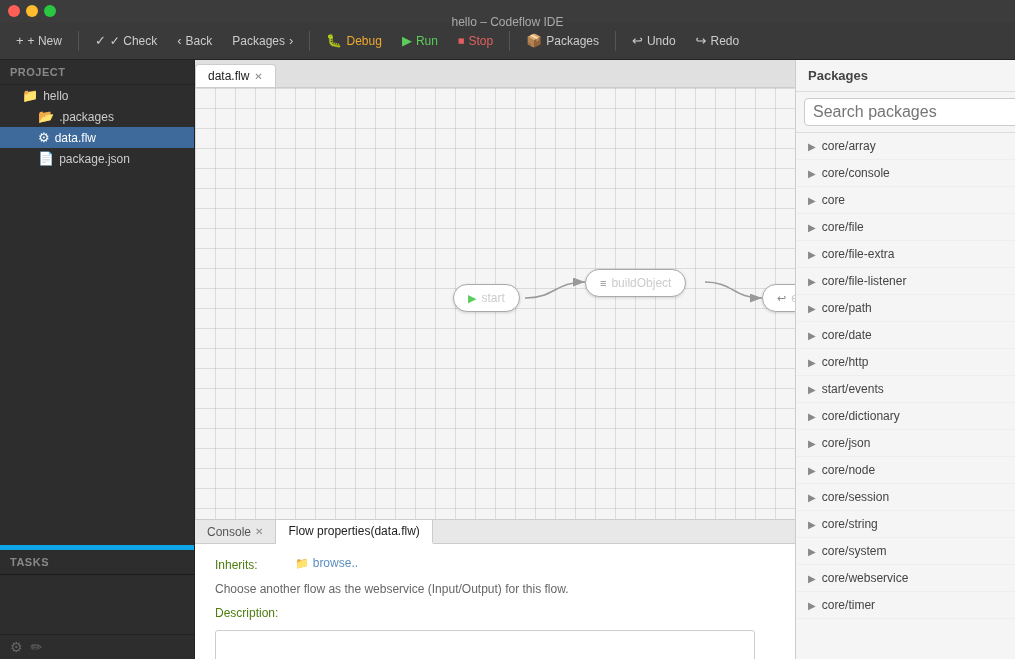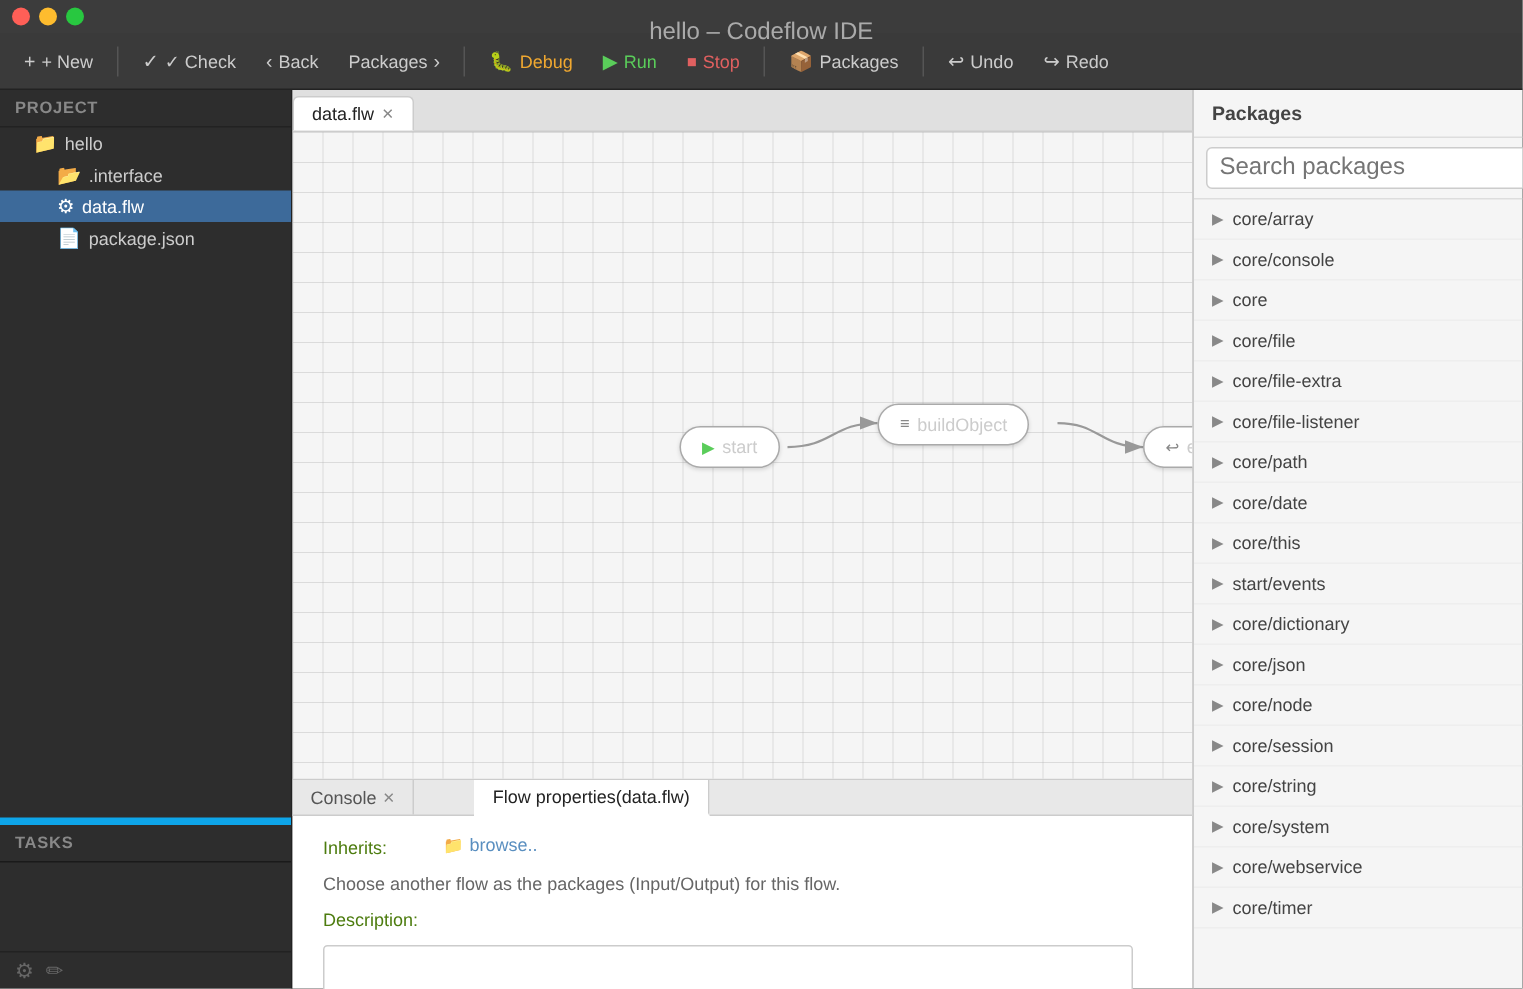--- a/index.html
+++ b/index.html
@@ -21,21 +21,21 @@
       display: flex;
       gap: 6px;
     }
     .traffic-light {
       width: 12px; height: 12px; border-radius: 50%;
     }
     .tl-close { background: #ff5f57; }
     .tl-min { background: #febc2e; }
     .tl-max { background: #28c840; }
     #titlebar .title {
-      font-size: 16px;
+      font-size: 12px;
       color: #aaa;
       margin-top: 21px;
     }
 
     
     #toolbar {
       height: 38px;
       background: #3a3a3a;
       display: flex;
       align-items: center;
@@ -233,21 +233,20 @@
       font-size: 12px;
       color: #555;
       cursor: pointer;
       border-right: 1px solid #ccc;
     }
     .bottom-tab.active {
       background: #fff;
       color: #222;
       border-bottom: 2px solid #fff;
       margin-bottom: -1px;
-      margin-left: 40px;
     }
     .bottom-tab .close-btn { color: #888; font-size: 10px; }
     #bottom-content {
       flex: 1;
       overflow-y: auto;
       padding: 12px 20px;
     }
     .prop-row {
       display: flex;
       align-items: flex-start;
@@ -410,21 +409,21 @@
 <div id="main">
 
   <div id="sidebar">
     <div id="project-header">Project</div>
     <div class="tree-item tree-indent">
       <span class="tree-icon">📁</span>
       <span>hello</span>
     </div>
     <div class="tree-item tree-indent2">
       <span class="tree-icon">📂</span>
-      <span>.interface</span>
+      <span>.packages</span>
     </div>
     <div class="tree-item tree-indent2 selected">
       <span class="tree-icon">⚙</span>
       <span>data.flw</span>
     </div>
     <div class="tree-item tree-indent2">
       <span class="tree-icon">📄</span>
       <span>package.json</span>
     </div>
     <div style="flex:1;"></div>
@@ -488,21 +487,21 @@
         </div>
       </div>
       <div id="bottom-content">
         <div class="prop-row">
           <span class="prop-label">Inherits:</span>
           <span class="prop-value">
             <span class="folder-icon">📁</span>
             <span class="browse-link">browse..</span>
           </span>
         </div>
-        <div class="desc-note">Choose another flow as the packages (Input/Output) for this flow.</div>
+        <div class="desc-note">Choose another flow as the webservice (Input/Output) for this flow.</div>
         <div class="prop-row">
           <span class="prop-label">Description:</span>
         </div>
         <textarea class="desc-textarea" style=""></textarea>
       </div>
     </div>
   </div>
 
   <div id="packages-panel">
     <div id="packages-header">Packages</div>
@@ -540,21 +539,21 @@
         <div class="pkg-item">
           <span class="pkg-arrow">▶</span>
           <span>core/path</span>
         </div>
         <div class="pkg-item">
           <span class="pkg-arrow">▶</span>
           <span>core/date</span>
         </div>
         <div class="pkg-item">
           <span class="pkg-arrow">▶</span>
-          <span>core/this</span>
+          <span>core/http</span>
         </div>
         <div class="pkg-item">
           <span class="pkg-arrow">▶</span>
           <span>start/events</span>
         </div>
         <div class="pkg-item">
           <span class="pkg-arrow">▶</span>
           <span>core/dictionary</span>
         </div>
         <div class="pkg-item">

